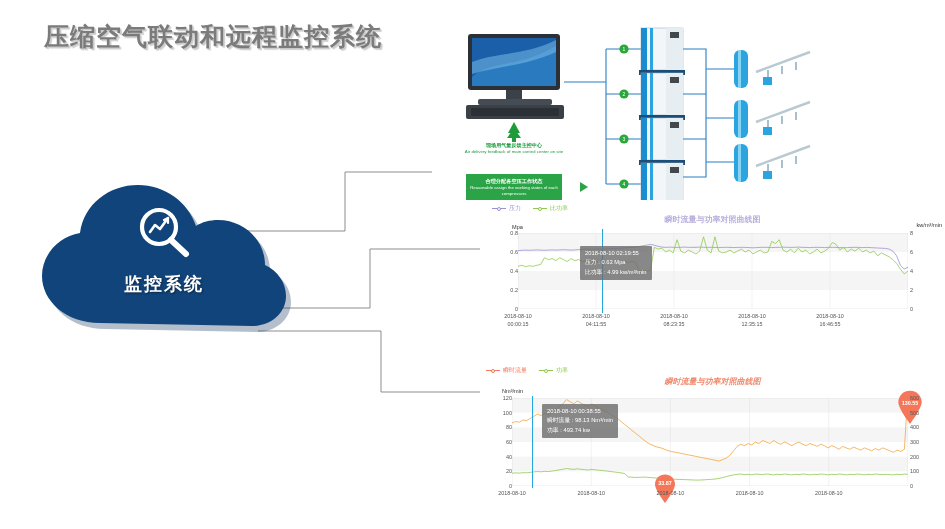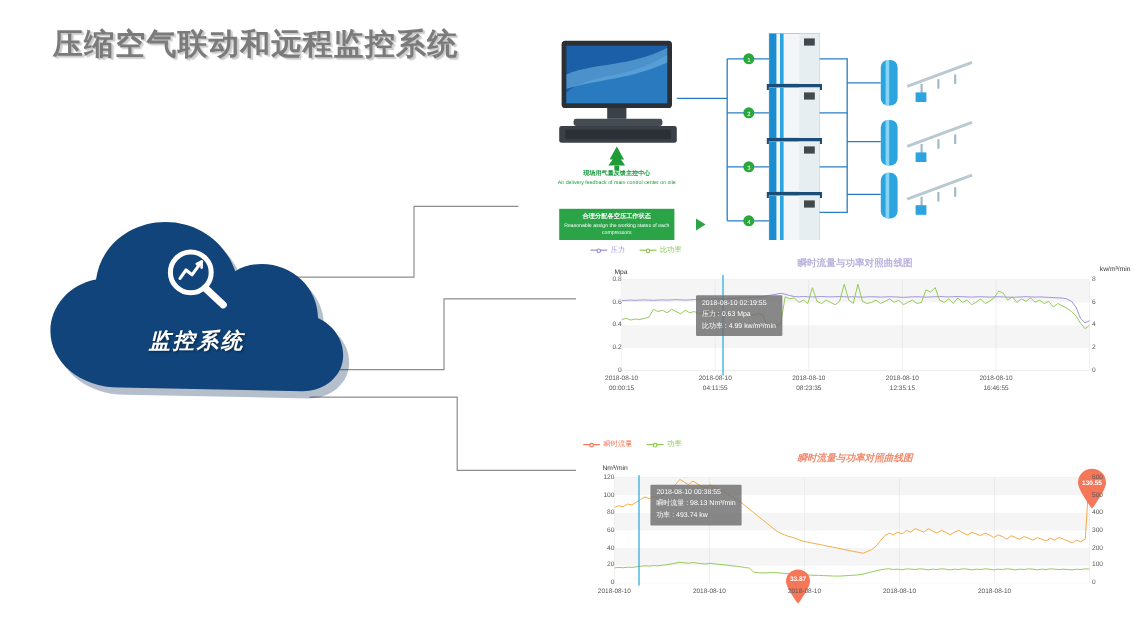--- a/index.html
+++ b/index.html
@@ -12,21 +12,21 @@
   
   .page-title{
     position:absolute;left:44px;top:20px;
     font-size:25px;font-weight:bold;letter-spacing:1px;
     color:#7b7b7b;
     text-shadow:1px 1px 0 #c9c9c9, 2px 2px 1px rgba(0,0,0,.18);
     white-space:nowrap;
   }
 
   
-  .cloud-wrap{position:absolute;left:38px;top:183px;width:252px;height:145px;font-style:italic;}
+  .cloud-wrap{position:absolute;left:38px;top:183px;width:252px;height:145px;}
   .cloud-shadow,.cloud{position:absolute;left:0;top:0;width:252px;height:145px;}
   .cloud-shadow{filter:blur(0px);opacity:.30;transform:translate(5px,6px);}
   .cloud-label{
     position:absolute;left:0;right:0;top:89px;text-align:center;
     color:#ffffff;font-size:18px;font-weight:bold;letter-spacing:2px;
     text-shadow:1px 1px 2px rgba(0,0,0,.45);
   }
   .cloud-icon{position:absolute;left:96px;top:20px;width:62px;height:60px;}
 
   

